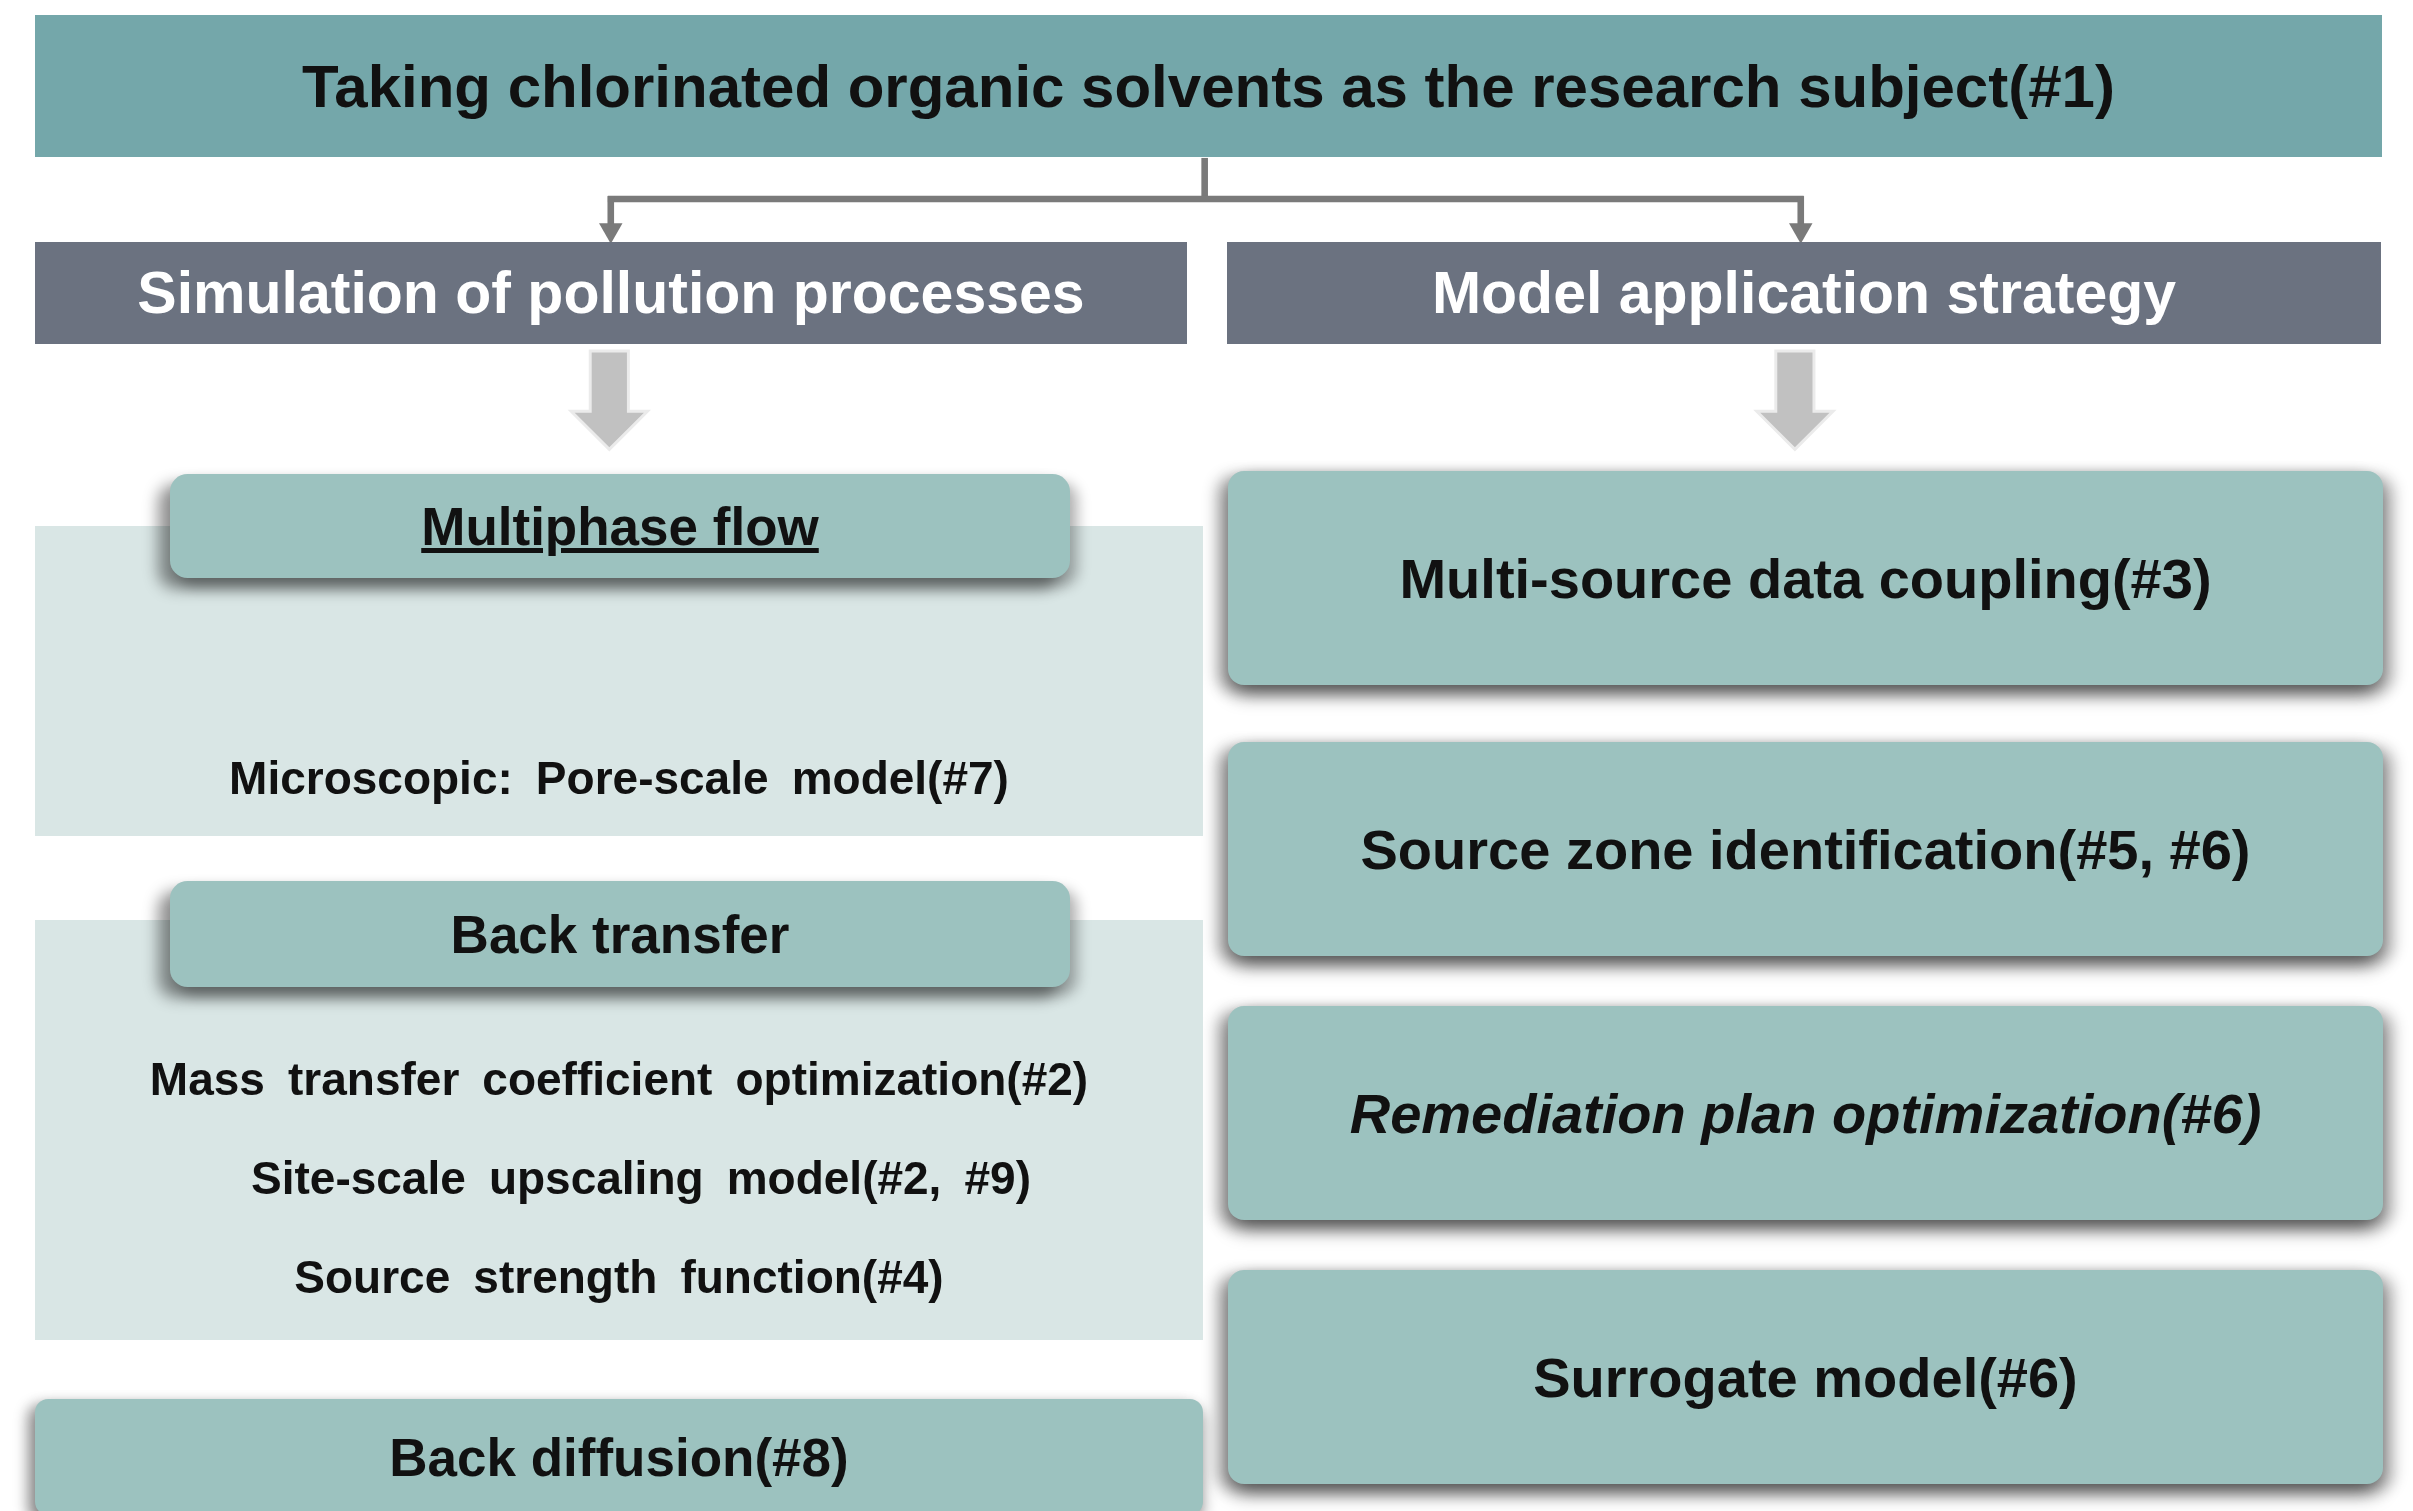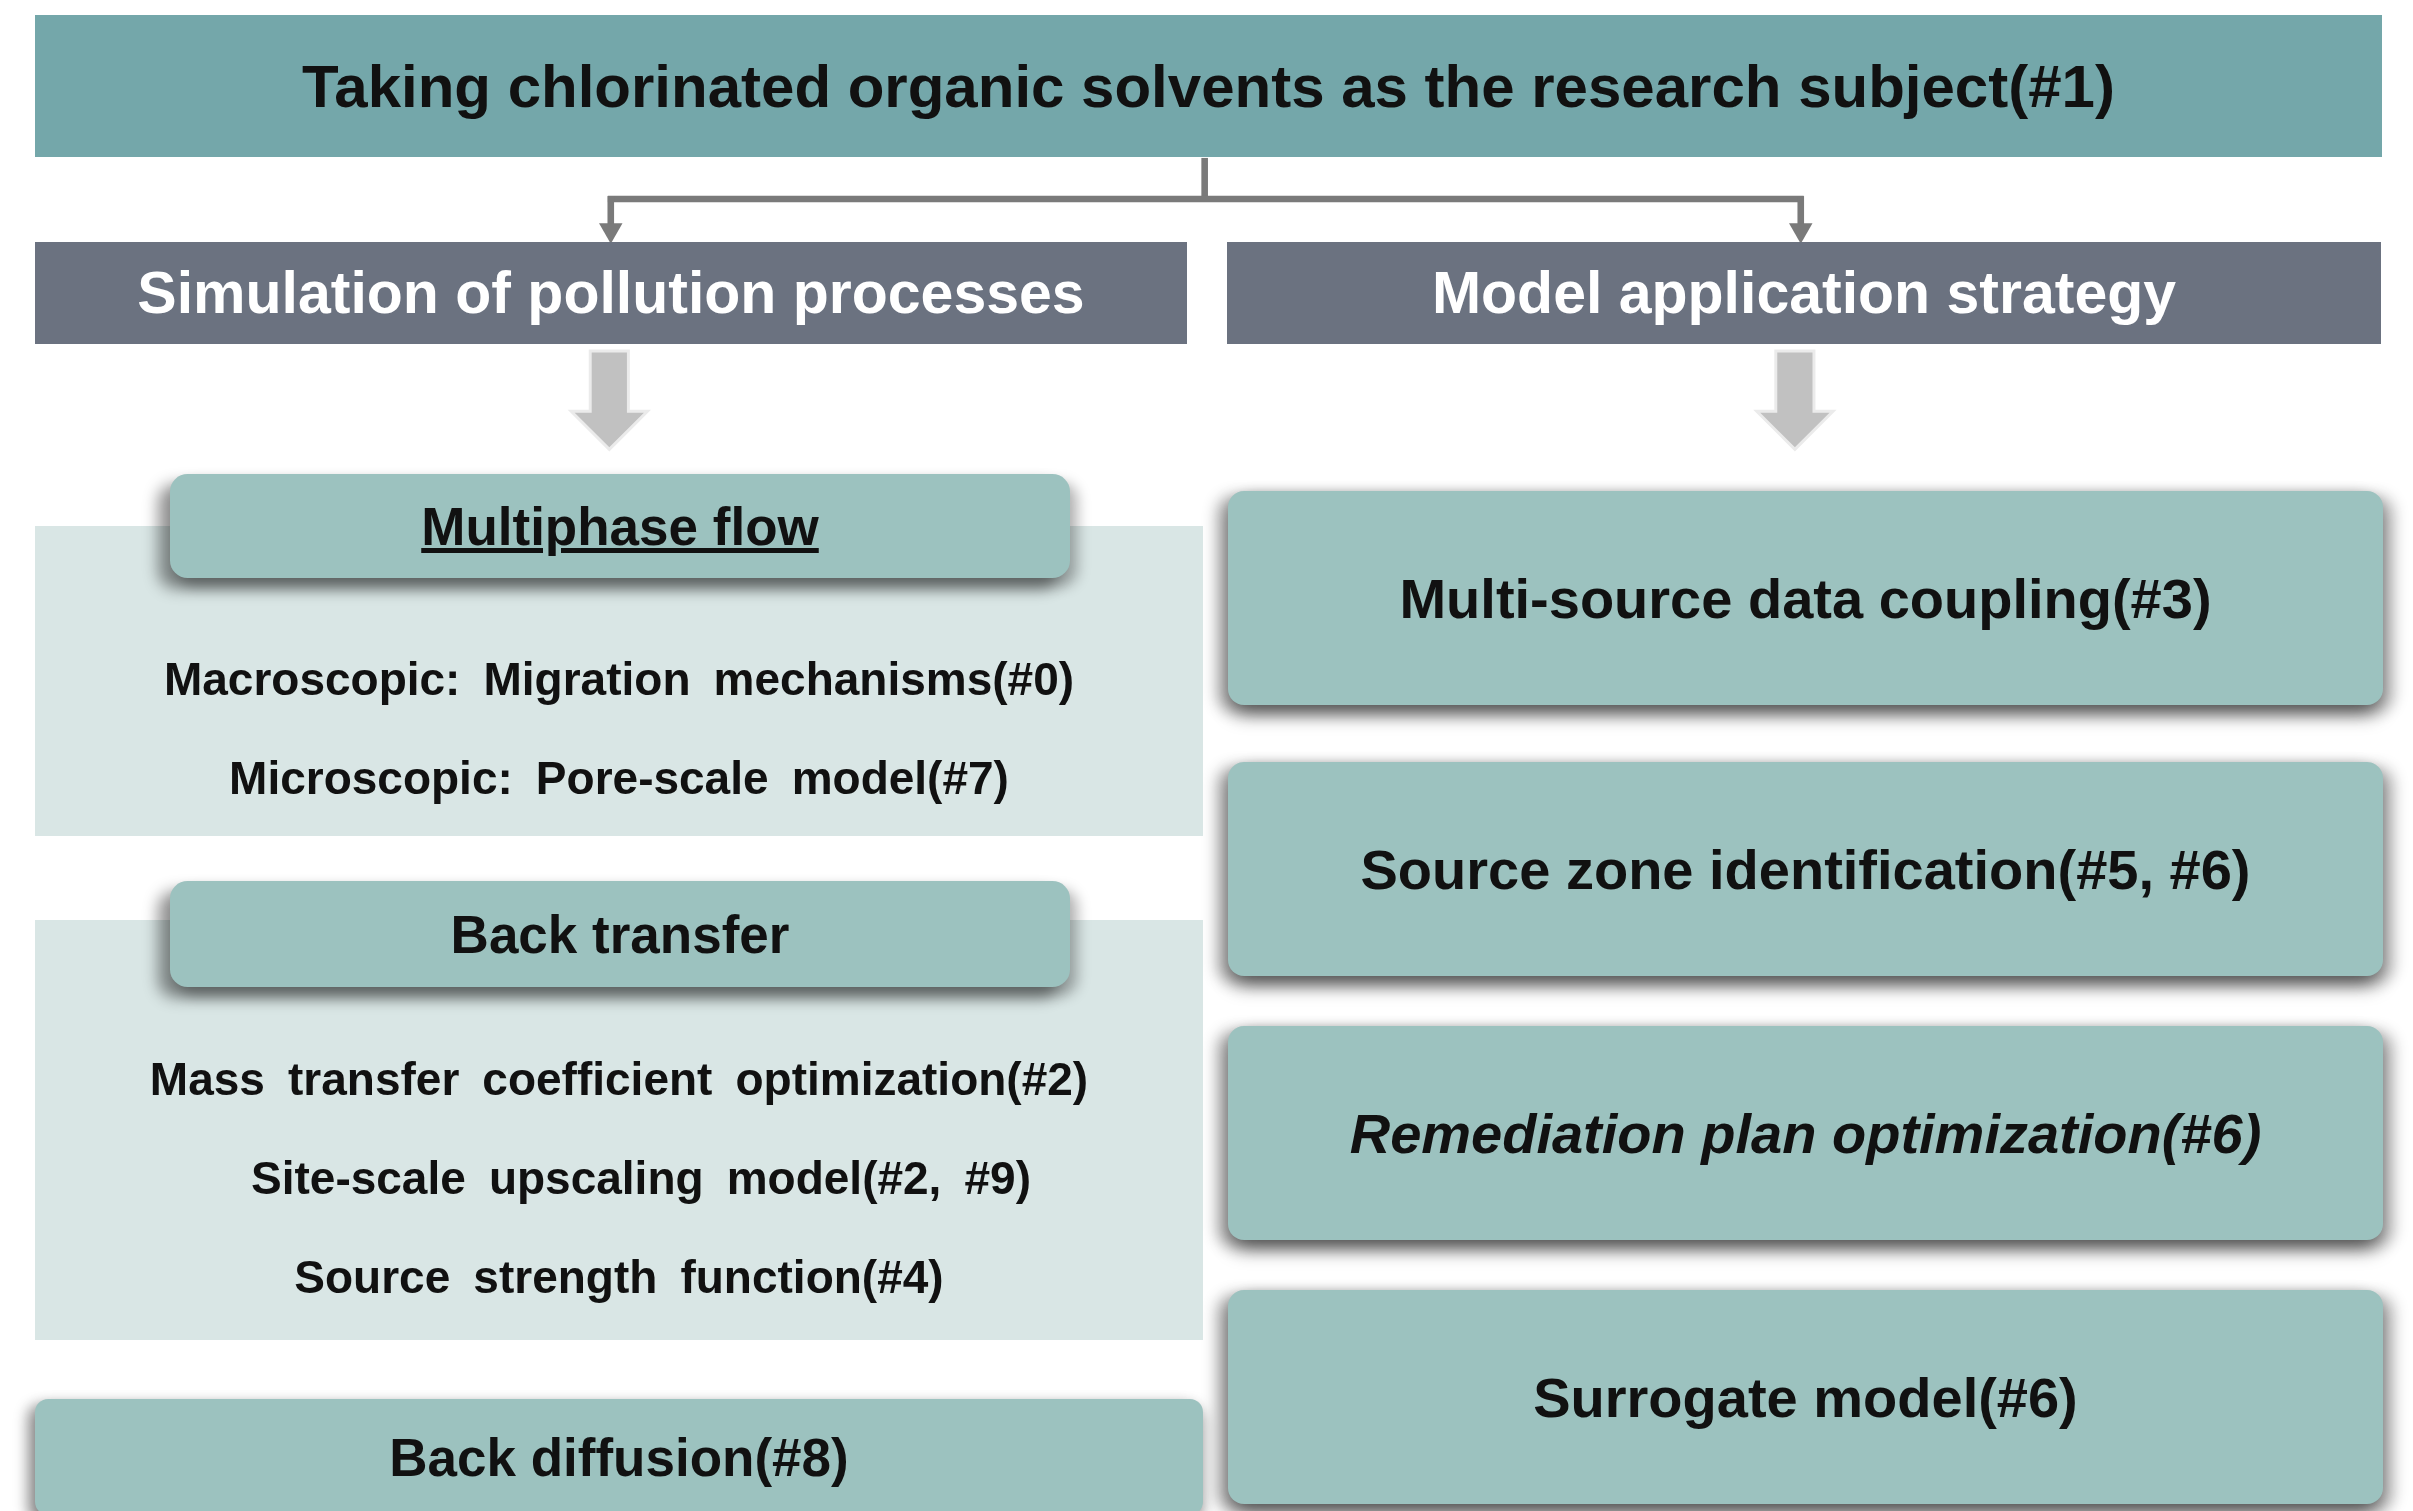--- a/index.html
+++ b/index.html
@@ -23,21 +23,20 @@
     left:170px;width:900px;background:var(--node-bg,#9cc2bf);border-radius:17.6px;z-index:3;
     font-size:53px;white-space:nowrap;
     box-shadow:-11.7px 10.3px 14.7px rgba(0,0,0,.42), 7.3px 8.8px 13.2px rgba(0,0,0,.28);
   }
   .panel{left:35px;width:1168px;background:var(--panel-bg,#d9e6e5);z-index:1;}
   .panel-line{left:35px;width:1168px;height:54px;z-index:2;font-size:46px;word-spacing:10.3px;white-space:nowrap;}
   .big-node{
     left:1228px;width:1155px;height:214px;background:var(--node-bg,#9cc2bf);border-radius:16px;
     font-size:56px;white-space:nowrap;
     box-shadow:0 10.3px 17.6px rgba(0,0,0,.40), -10.3px 5.9px 14.7px rgba(0,0,0,.30), 10.3px 5.9px 14.7px rgba(0,0,0,.24);
-    margin-top:20px;
   }
   .footer-bar{
     left:35px;top:1399px;width:1168px;height:116px;background:var(--node-bg,#9cc2bf);border-radius:13.2px;
     font-size:53px;white-space:nowrap;z-index:2;
     box-shadow:0 8.8px 14.7px rgba(0,0,0,.38), -8.8px 5.9px 13.2px rgba(0,0,0,.28);
   }
 </style>
 </head>
 <body>
 
@@ -56,21 +55,20 @@
     <polygon points="2437,304 2469,304 2453,332" fill="#7a7a7a"></polygon>
     <polygon points="804,478 856,478 856,560 882,560 830,612 778,560 804,560" fill="#c1c1c1" stroke="#ebebeb" stroke-width="4"></polygon>
     <polygon points="2419,478 2471,478 2471,560 2497,560 2445,612 2393,560 2419,560" fill="#c1c1c1" stroke="#ebebeb" stroke-width="4"></polygon>
   </svg>
 
   <div class="abs branch-header right">Model application strategy</div>
   <div class="abs branch-header left">Simulation of pollution processes</div>
 
   <div class="abs panel" style="top:526px;height:310px;"></div>
   <div class="abs pill" style="top:474px;height:104px;text-decoration:underline;">Multiphase flow</div>
-  <div class="abs panel-line" style="top:652px;">Macroscopic: Migration mechanisms(#0)</div>
   <div class="abs panel-line" style="top:751px;">Microscopic: Pore-scale model(#7)</div>
 
   <div class="abs panel" style="top:920px;height:420px;"></div>
   <div class="abs pill" style="top:881px;height:106px;">Back transfer</div>
   <div class="abs panel-line" style="top:1052px;">Mass transfer coefficient optimization(#2)</div>
   <div class="abs panel-line" style="top:1151px;padding-left:44px;">Site-scale upscaling model(#2, #9)</div>
   <div class="abs panel-line" style="top:1250px;">Source strength function(#4)</div>
 
   <div class="abs footer-bar">Back diffusion(#8)</div>
 

